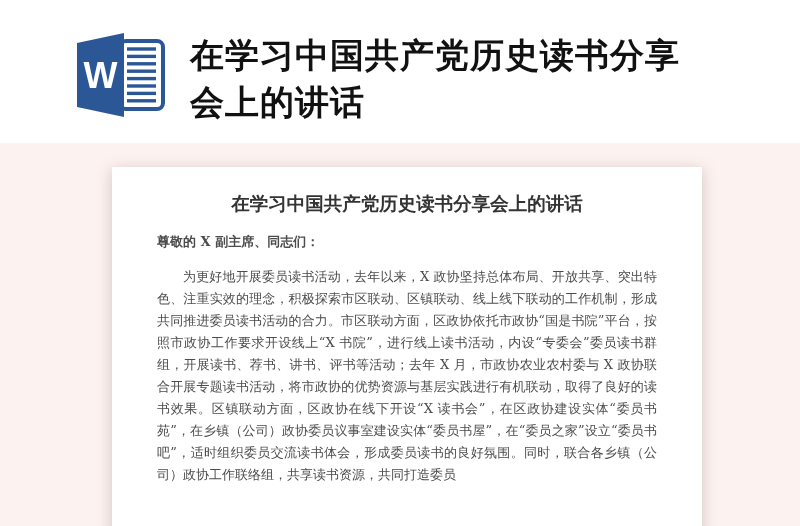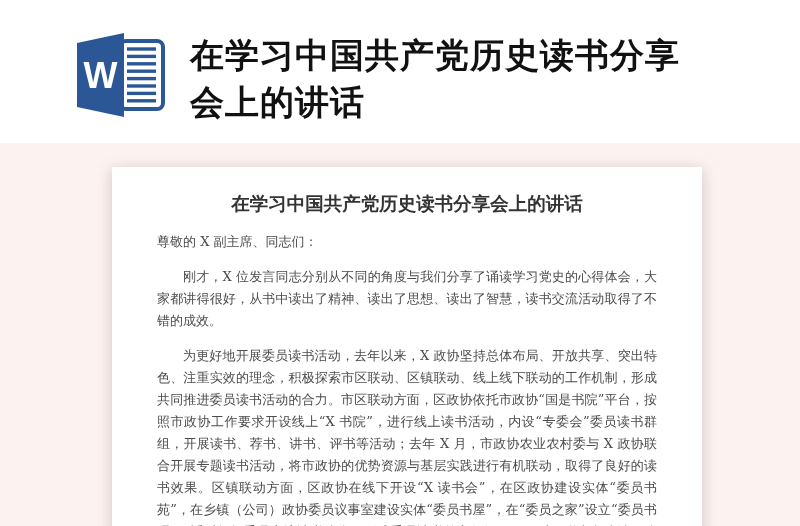--- a/index.html
+++ b/index.html
@@ -53,20 +53,21 @@
     line-height:26px;
     font-weight:bold;
     color:#333333;
     margin:0 0 14px;
   }
   .salutation {
     font-size:13px;
     line-height:22px;
     color:#4c4c4c;
     margin:0 0 13px;
+    font-weight:bold;
   }
   .para {
     font-size:13px;
     line-height:22px;
     color:#4c4c4c;
     text-align:justify;
     text-indent:2em;
     margin:0 0 13px;
   }
 </style>
@@ -89,16 +90,15 @@
     <polygon points="3,11 50,1 50,85 3,75" fill="#2b5797"></polygon>
     <text x="26.5" y="56" text-anchor="middle" font-size="36" font-weight="bold" fill="#ffffff" font-family="'Liberation Sans', sans-serif">W</text>
   </svg>
   <h1 class="header-title">在学习中国共产党历史读书分享会上的讲话</h1>
 </div>
 
 <div class="band">
   <div class="page">
     <h2 class="doc-title">在学习中国共产党历史读书分享会上的讲话</h2>
     <p class="salutation">尊敬的 X 副主席、同志们：</p>
-    <p class="para">刚才，X 位发言同志分别从不同的角度与我们分享了诵读学习党史的心得体会，大家都讲得很好，从书中读出了精神、读出了思想、读出了智慧，读书交流活动取得了不错的成效。</p>
     <p class="para">为更好地开展委员读书活动，去年以来，X 政协坚持总体布局、开放共享、突出特色、注重实效的理念，积极探索市区联动、区镇联动、线上线下联动的工作机制，形成共同推进委员读书活动的合力。市区联动方面，区政协依托市政协“国是书院”平台，按照市政协工作要求开设线上“X 书院”，进行线上读书活动，内设“专委会”委员读书群组，开展读书、荐书、讲书、评书等活动；去年 X 月，市政协农业农村委与 X 政协联合开展专题读书活动，将市政协的优势资源与基层实践进行有机联动，取得了良好的读书效果。区镇联动方面，区政协在线下开设“X 读书会”，在区政协建设实体“委员书苑”，在乡镇（公司）政协委员议事室建设实体“委员书屋”，在“委员之家”设立“委员书吧”，适时组织委员交流读书体会，形成委员读书的良好氛围。同时，联合各乡镇（公司）政协工作联络组，共享读书资源，共同打造委员</p>
   </div>
 </div>
 
 </body></html>

